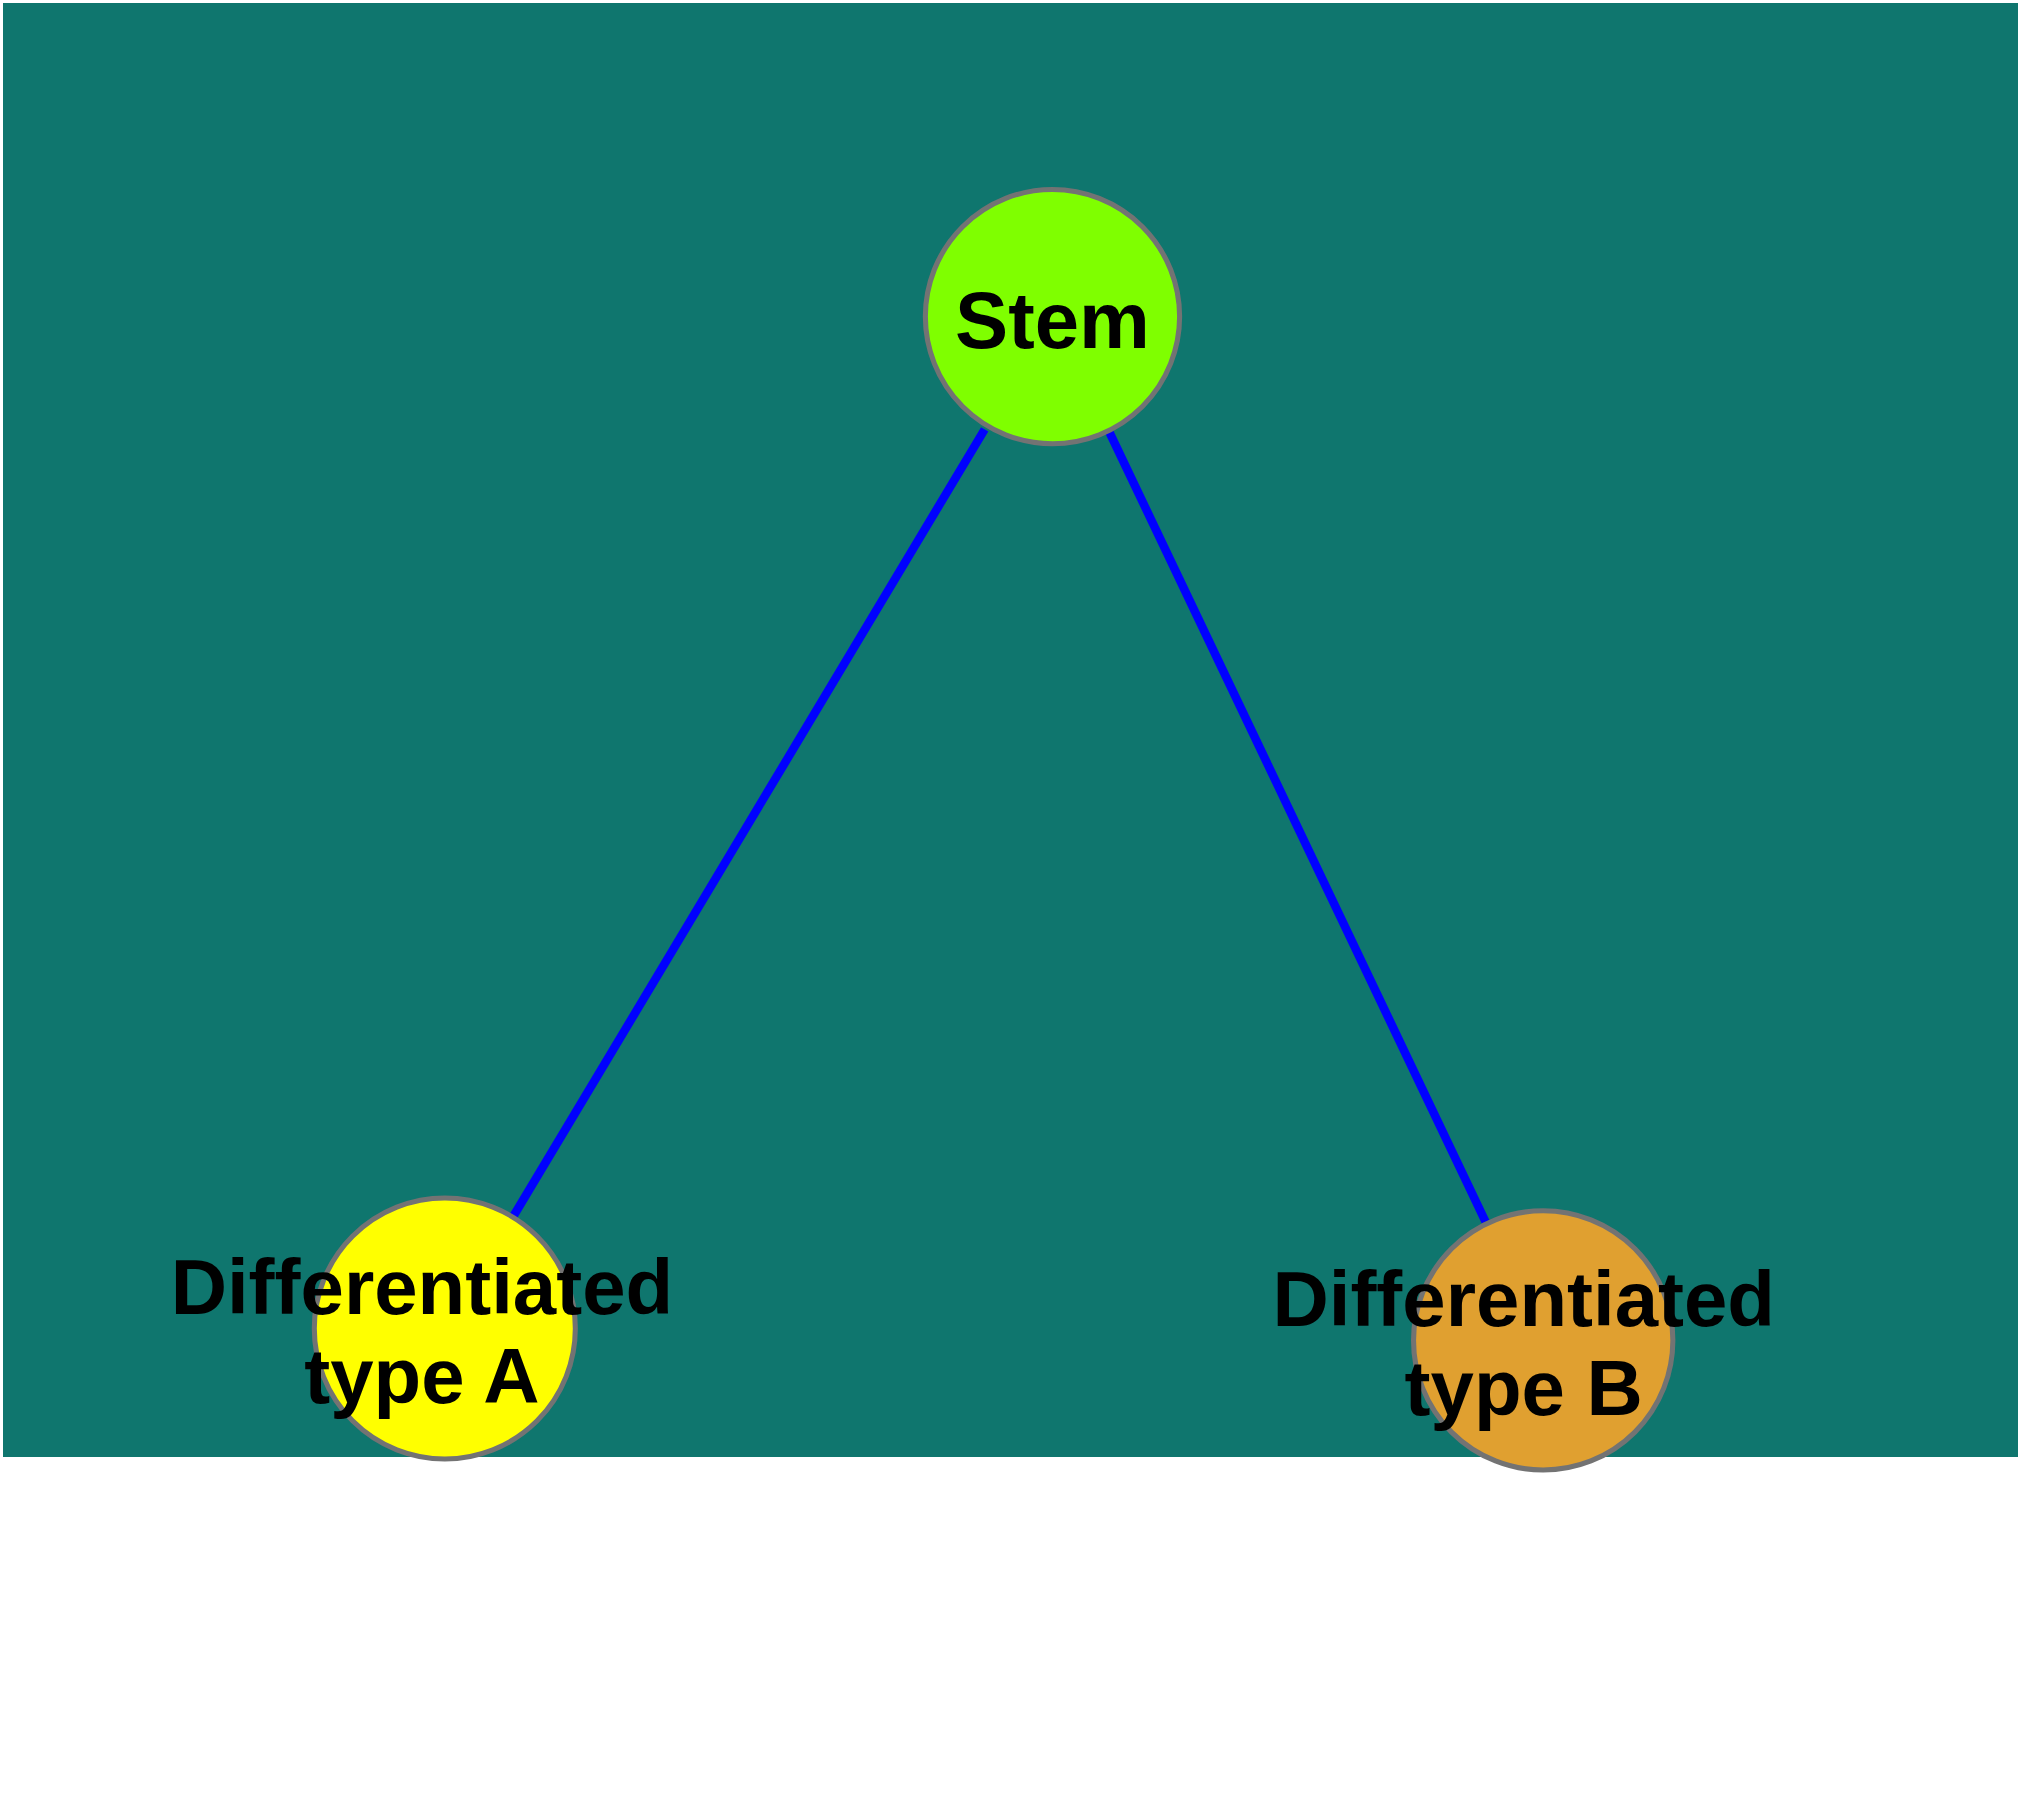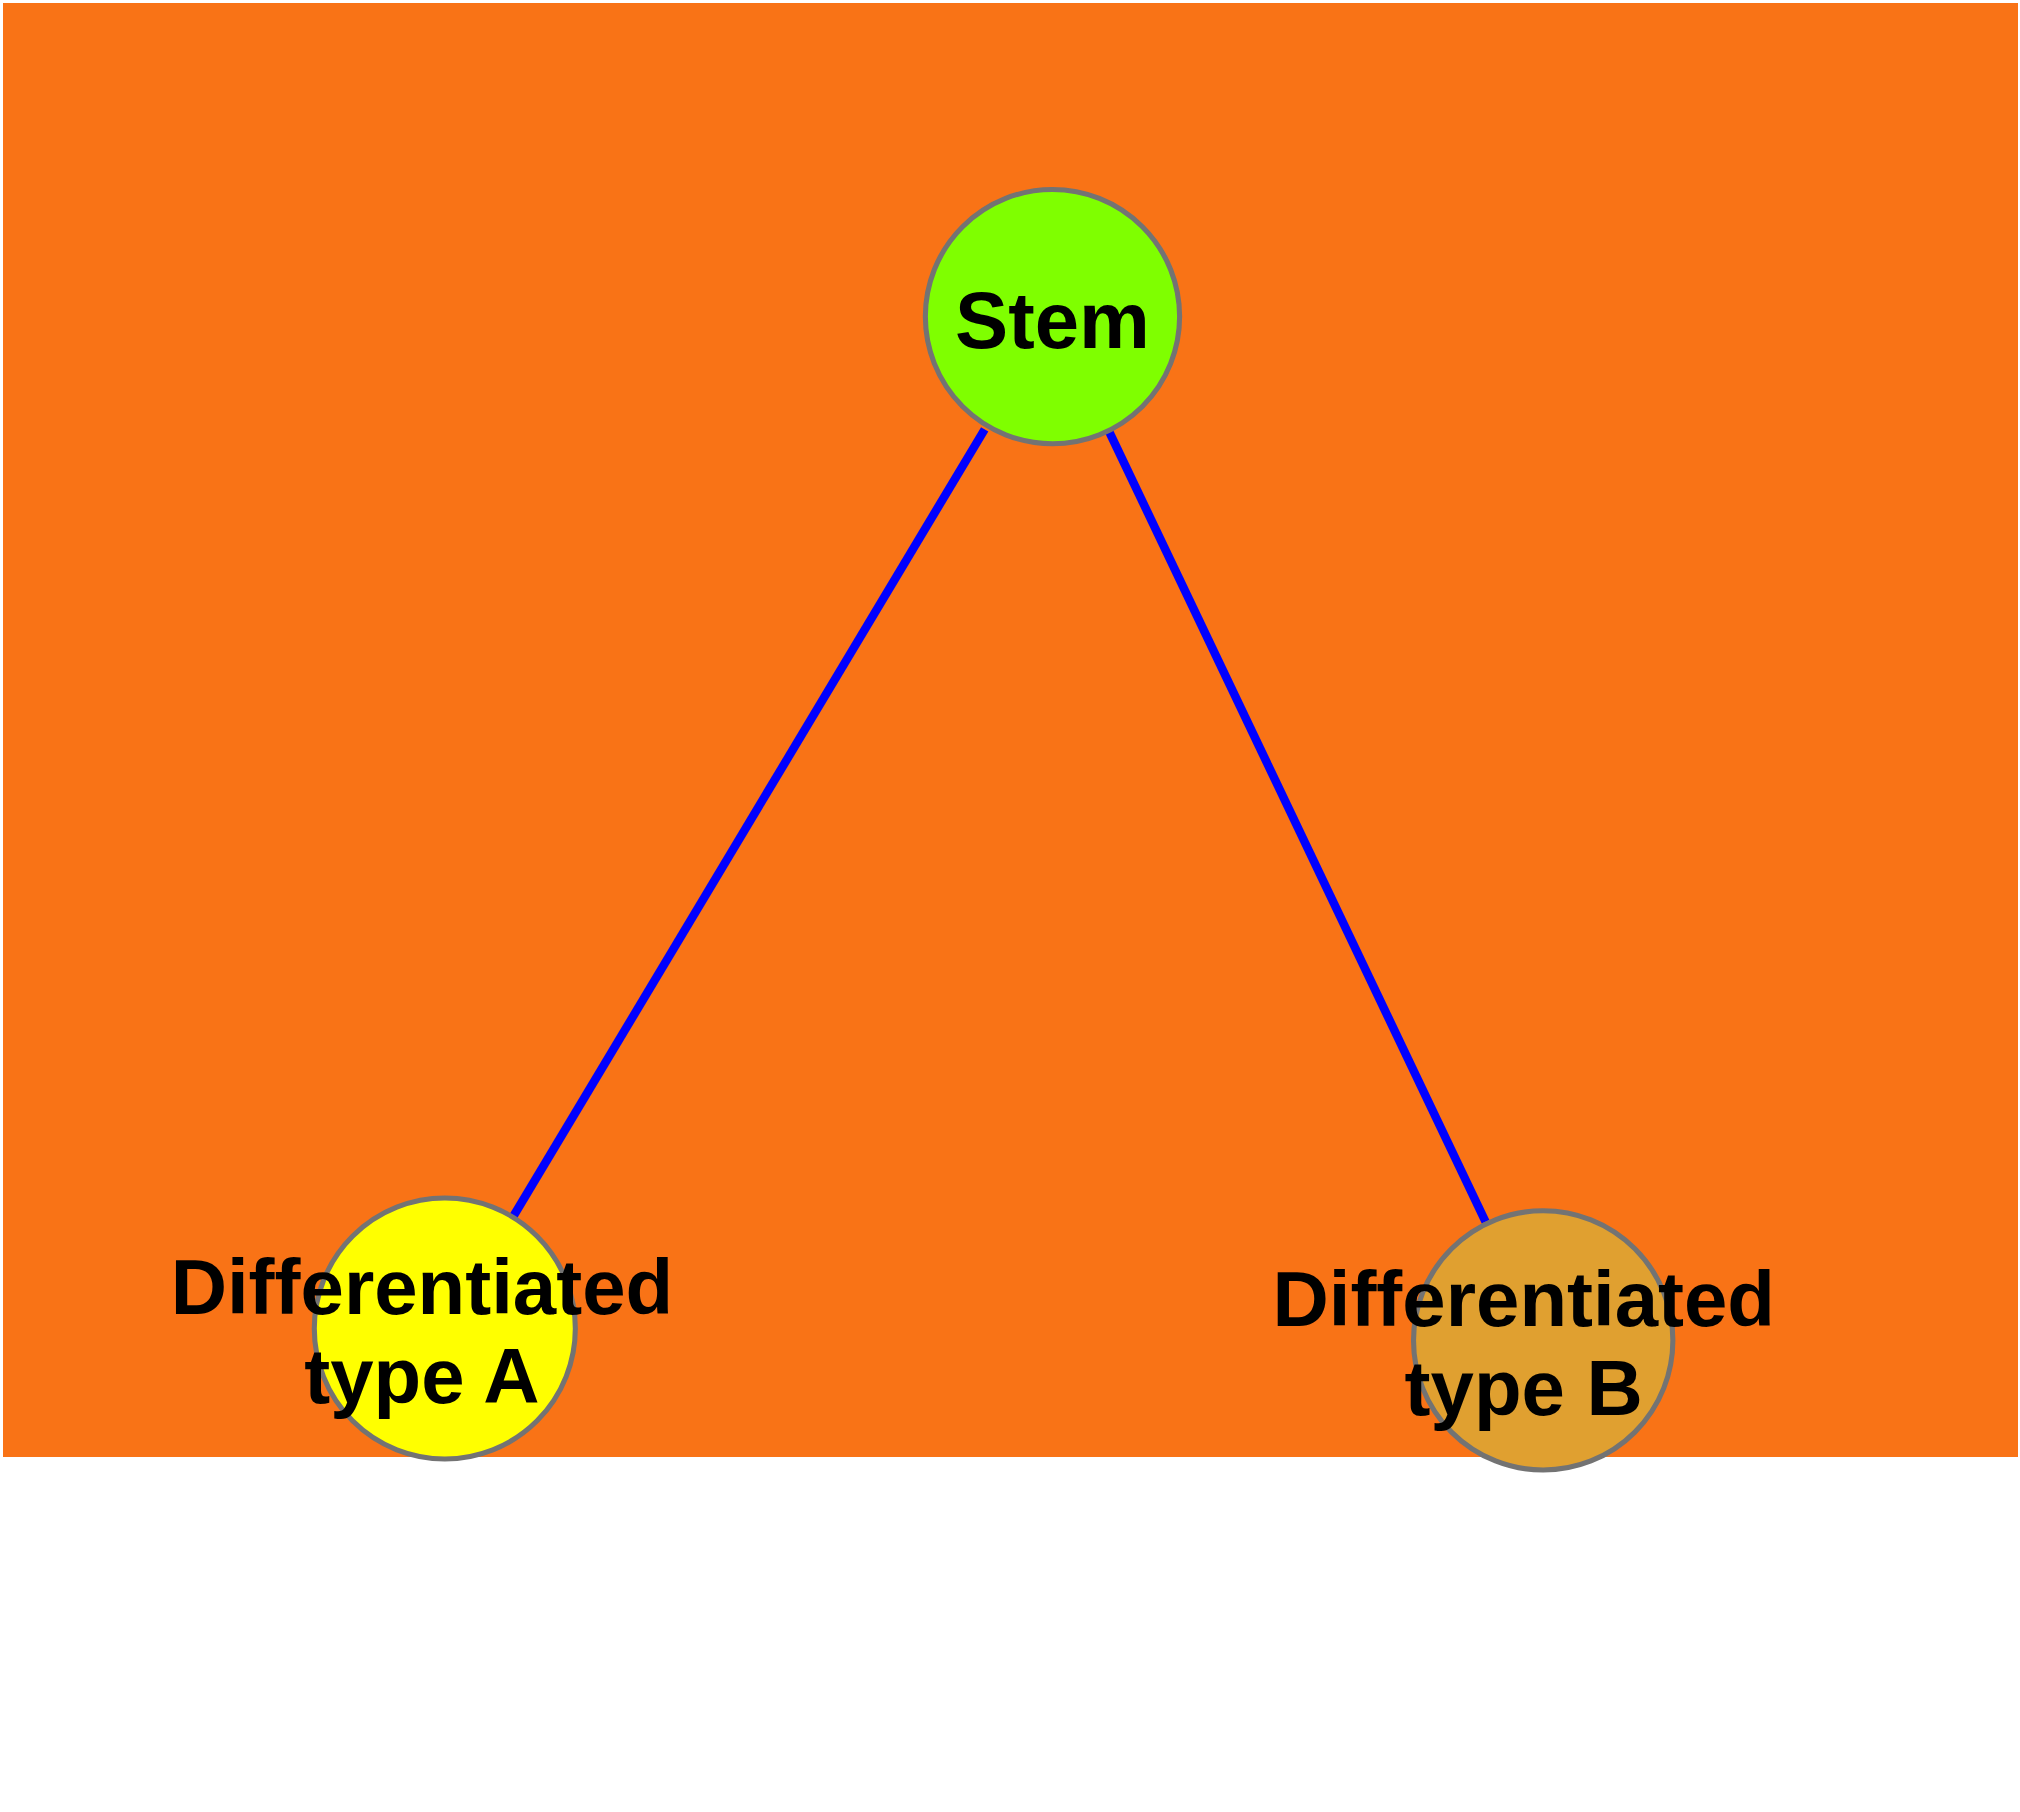--- a/index.html
+++ b/index.html
@@ -12,21 +12,21 @@
     height: 1812px;
     overflow: hidden;
     font-family: "Liberation Sans", sans-serif;
   }
   #canvas {
     position: relative;
     width: 2021px;
     height: 1460px;
     box-sizing: border-box;
     border: 3.4px solid #ffffff;
-    background: #f97316;
+    background: #0f766e;
   }
   #graph-svg {
     position: absolute;
     left: 0;
     top: 0;
     width: 2021px;
     height: 1812px;
     display: block;
   }
   .edge-line {

